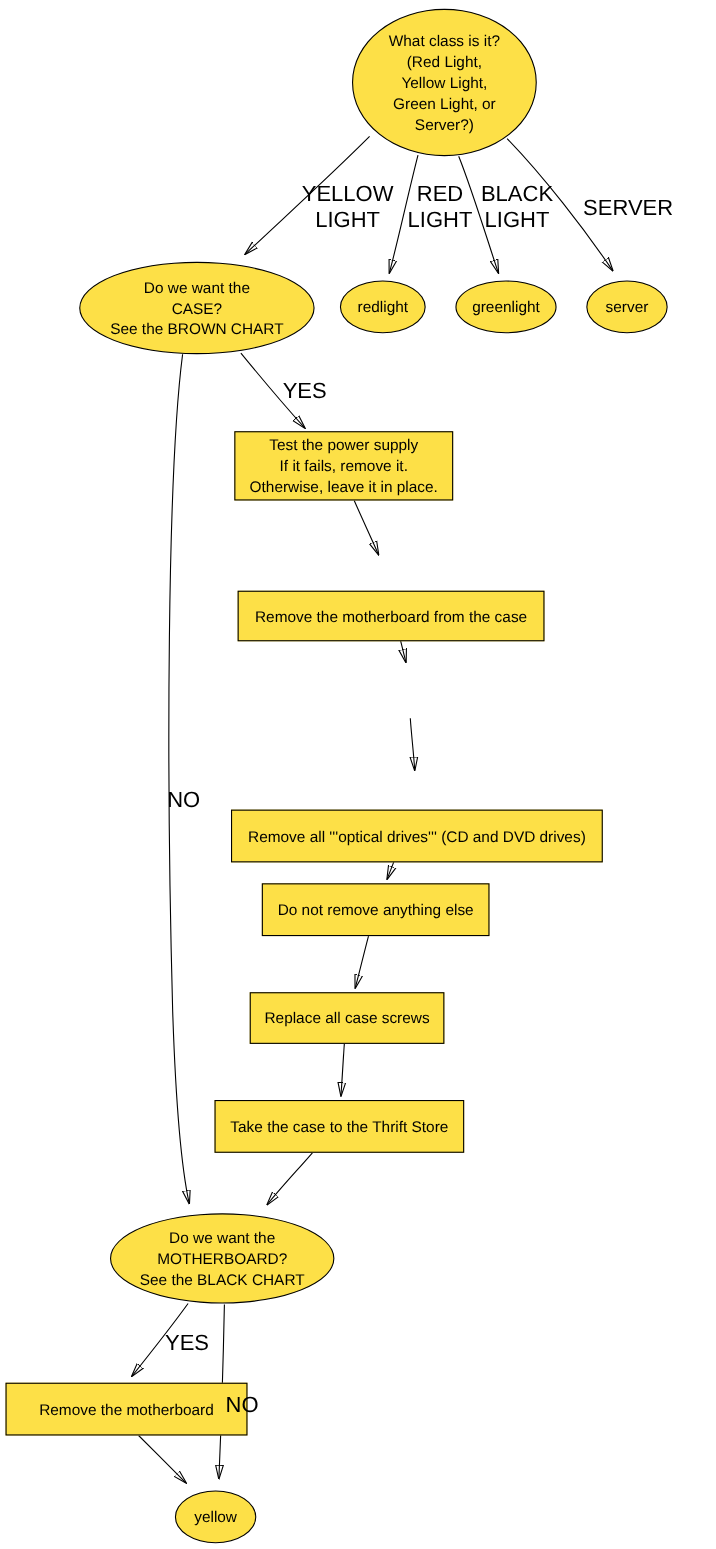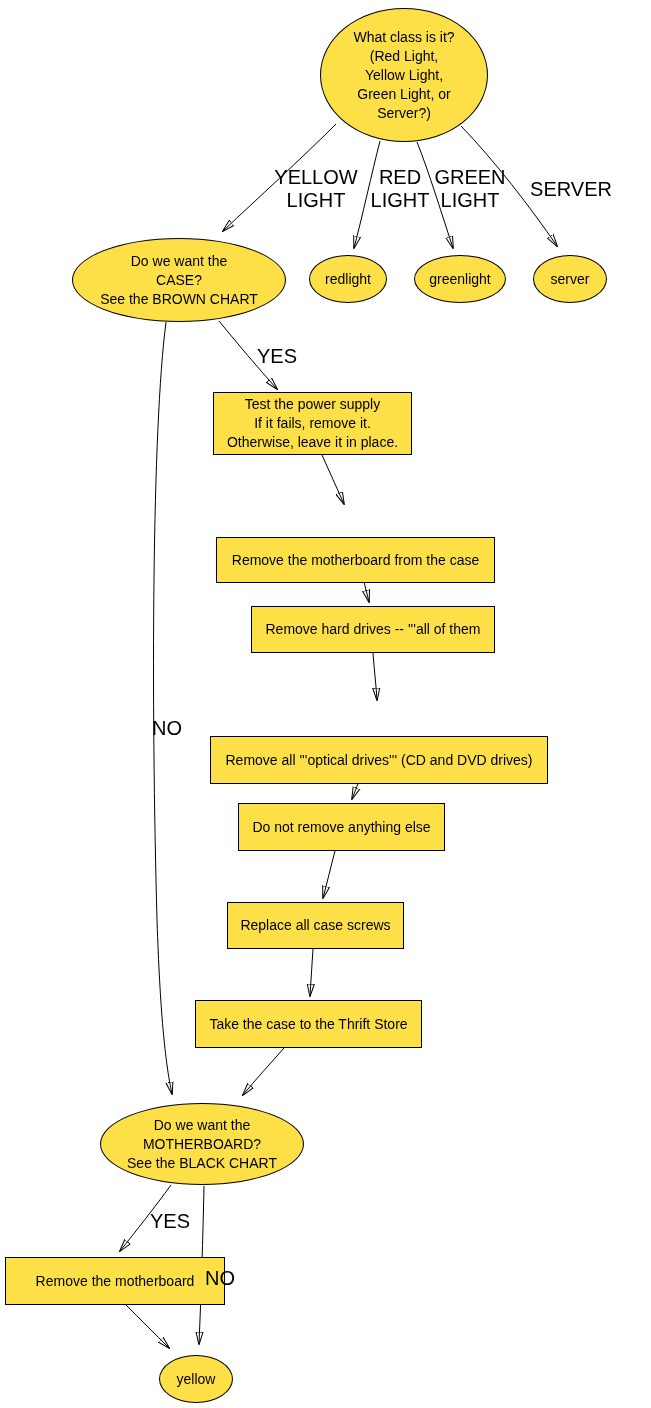--- a/index.html
+++ b/index.html
@@ -96,21 +96,20 @@
   <div class="node ellipse" style="left:309px;top:255px;width:78px;height:48px;">redlight</div>
 
   <div class="node ellipse" style="left:533px;top:255px;width:74px;height:48px;">server</div>
 
   <div class="node" style="left:213px;top:392px;width:199px;height:63px;">Test the power supply
 If it fails, remove it.
 Otherwise, leave it in place.</div>
 
   <div class="node" style="left:216px;top:508px;width:279px;height:46px;margin-top:29px;">Remove the motherboard from the case</div>
 
-  <div class="node" style="left:251px;top:606px;width:244px;height:47px;">Remove hard drives -- '''all of them</div>
 
   <div class="node" style="left:210px;top:704px;width:338px;height:48px;margin-top:32px;">Remove all '''optical drives''' (CD and DVD drives)</div>
 
   <div class="node" style="left:227px;top:902px;width:177px;height:47px;">Replace all case screws</div>
 
   <div class="node" style="left:238px;top:803px;width:207px;height:48px;">Do not remove anything else</div>
 
   <div class="node" style="left:195px;top:1000px;width:227px;height:48px;">Take the case to the Thrift Store</div>
 
   <div class="node ellipse" style="left:100px;top:1103px;width:204px;height:82px;">Do we want the
@@ -120,21 +119,21 @@
   <div class="node" style="left:5px;top:1257px;width:220px;height:48px;">Remove the motherboard</div>
 
   <div class="node ellipse" style="left:159px;top:1355px;width:74px;height:48px;">yellow</div>
 
   <div class="edge-label" style="left:266px;top:166px;width:100px;">YELLOW
 LIGHT</div>
 
   <div class="edge-label" style="left:350px;top:166px;width:100px;">RED
 LIGHT</div>
 
-  <div class="edge-label" style="left:420px;top:166px;width:100px;">GREEN
+  <div class="edge-label" style="left:420px;top:166px;width:100px;">BLACK
 LIGHT</div>
 
   <div class="edge-label" style="left:521px;top:178px;width:100px;">SERVER</div>
 
   <div class="edge-label" style="left:257px;top:345px;">YES</div>
 
   <div class="edge-label" style="left:152px;top:717px;">NO</div>
 
   <div class="edge-label" style="left:150px;top:1210px;">YES</div>
 

